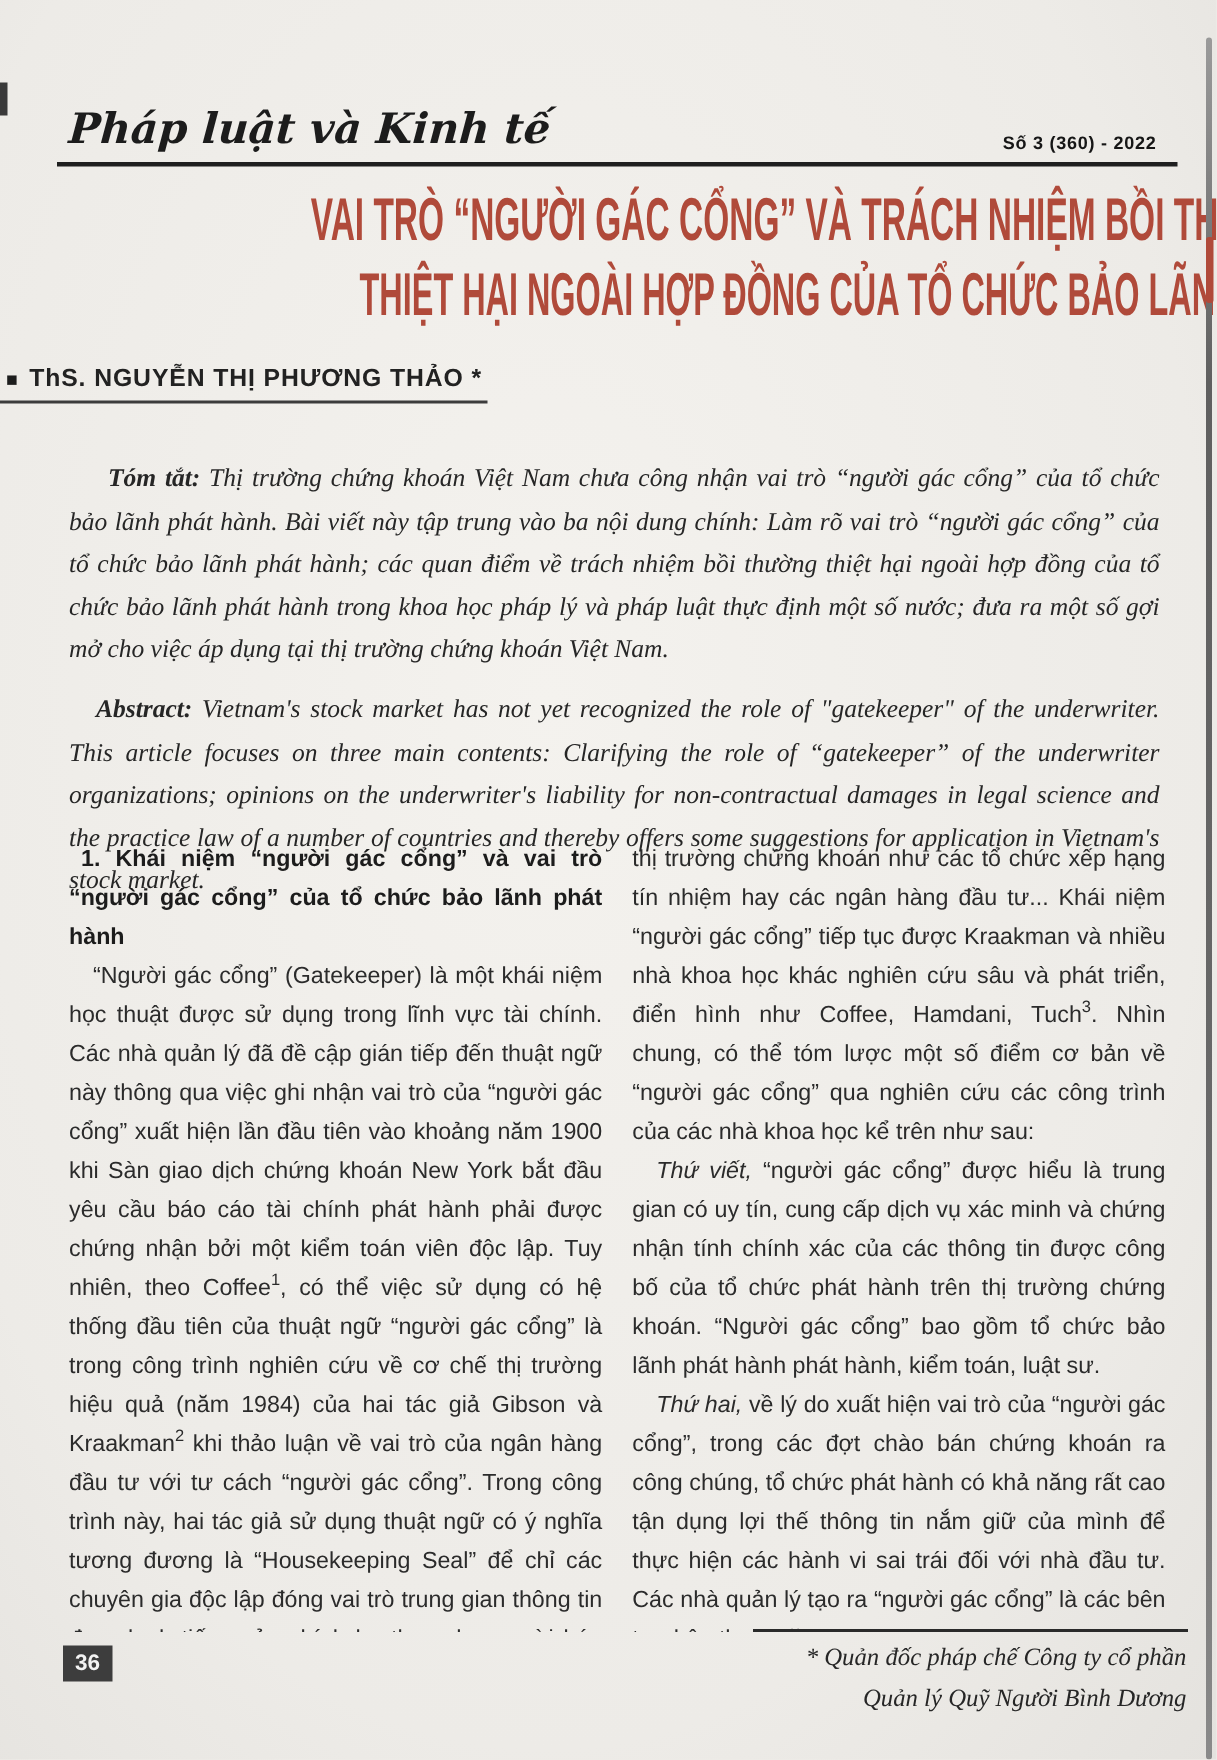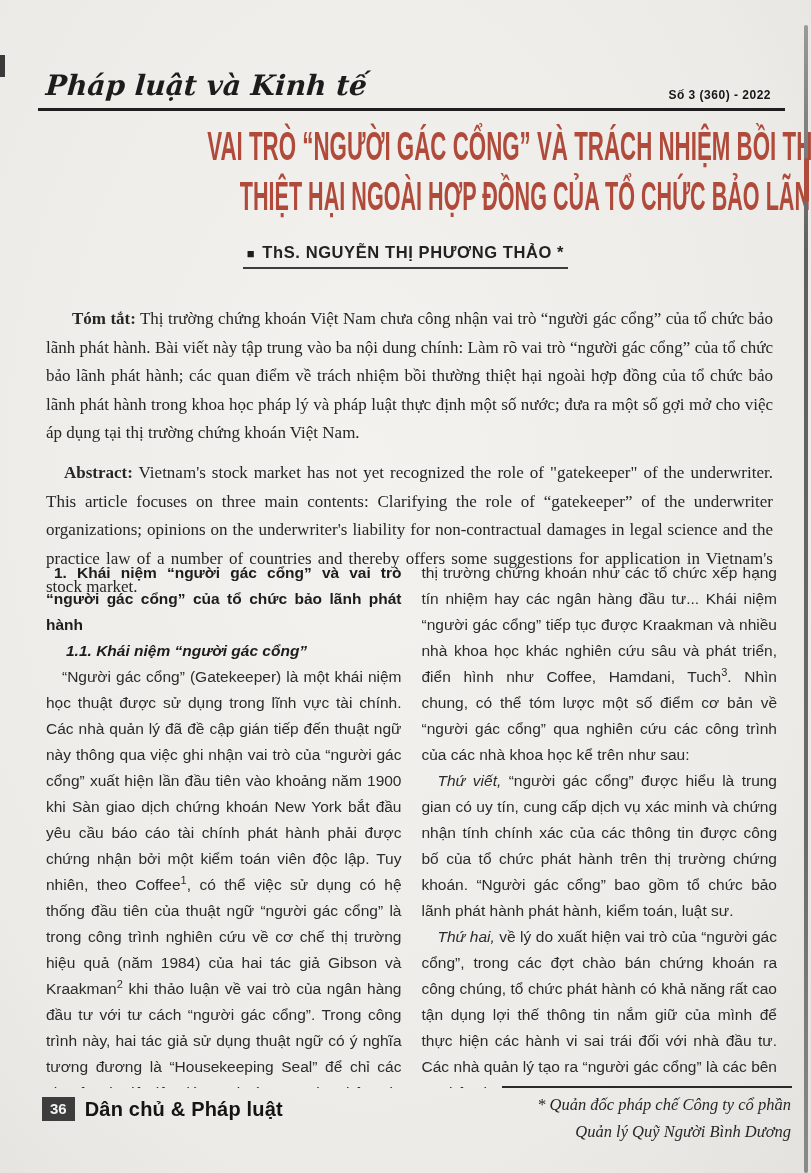--- a/index.html
+++ b/index.html
@@ -36,32 +36,32 @@
   .title-line {
     height: 50px; line-height: 50px; white-space: nowrap;
     font-weight: 800; font-size: 36px; color: #b04a3a;
     letter-spacing: 0px;
   }
   .title-line > span { display: inline-block; transform-origin: 50% 60%; }
   .title-line.l1 > span { transform: scale(0.62, 1.12); }
   .title-line.l2 > span { transform: scale(0.60, 1.12); }
 
   
-  .author-row { position: absolute; left: 0; right: 0; top: 243px; text-align: center; }
+  .author-row { position: absolute; left: 0; right: 0; top: 243px; text-align: left; }
   .author-inner {
     display: inline-block; padding: 0 4px 5px 4px;
     border-bottom: 2px solid #3c3c3c;
     font-size: 16.5px; font-weight: bold; color: #222; letter-spacing: 0.6px;
   }
   .author-square { font-size: 13px; margin-right: 7px; color: #1d1d1d; }
 
   
   .abstract {
     position: absolute; left: 46px; right: 38px;
-    font-family: "Liberation Serif", serif; 
+    font-family: "Liberation Serif", serif; font-style: italic;
     font-size: 17px; line-height: 28.5px; text-align: justify; color: #262626;
   }
   .abstract.vi { top: 288px; text-indent: 26px; }
   .abstract.en { top: 442px; text-indent: 18px; }
   .abstract .ab-label { font-weight: bold; }
 
   
   .columns {
     position: absolute; left: 46px; right: 34px; top: 560px; height: 528px;
     display: flex; gap: 20px; overflow: hidden;
@@ -132,38 +132,36 @@
     <span class="ab-label">Tóm tắt:</span><span> Thị trường chứng khoán Việt Nam chưa công nhận vai trò “người gác cổng” của tổ chức bảo lãnh phát hành. Bài viết này tập trung vào ba nội dung chính: Làm rõ vai trò “người gác cổng” của tổ chức bảo lãnh phát hành; các quan điểm về trách nhiệm bồi thường thiệt hại ngoài hợp đồng của tổ chức bảo lãnh phát hành trong khoa học pháp lý và pháp luật thực định một số nước; đưa ra một số gợi mở cho việc áp dụng tại thị trường chứng khoán Việt Nam.</span>
   </p>
 
   <p class="abstract en">
     <span class="ab-label">Abstract:</span><span> Vietnam's stock market has not yet recognized the role of "gatekeeper" of the underwriter. This article focuses on three main contents: Clarifying the role of “gatekeeper” of the underwriter organizations; opinions on the underwriter's liability for non-contractual damages in legal science and the practice law of a number of countries and thereby offers some suggestions for application in Vietnam's stock market.</span>
   </p>
 
   <div class="columns">
     <div class="col">
       <h3>1. Khái niệm “người gác cổng” và vai trò “người gác cổng” của tổ chức bảo lãnh phát hành</h3>
-      <h4>1.1. Khái niệm “người gác cổng”</h4>
       <p class="indent"><span>“Người gác cổng” (Gatekeeper) là một khái niệm học thuật được sử dụng trong lĩnh vực tài chính. Các nhà quản lý đã đề cập gián tiếp đến thuật ngữ này thông qua việc ghi nhận vai trò của “người gác cổng” xuất hiện lần đầu tiên vào khoảng năm 1900 khi Sàn giao dịch chứng khoán New York bắt đầu yêu cầu báo cáo tài chính phát hành phải được chứng nhận bởi một kiểm toán viên độc lập. Tuy nhiên, theo Coffee</span><sup>1</sup><span>, có thể việc sử dụng có hệ thống đầu tiên của thuật ngữ “người gác cổng” là trong công trình nghiên cứu về cơ chế thị trường hiệu quả (năm 1984) của hai tác giả Gibson và Kraakman</span><sup>2</sup><span> khi thảo luận về vai trò của ngân hàng đầu tư với tư cách “người gác cổng”. Trong công trình này, hai tác giả sử dụng thuật ngữ có ý nghĩa tương đương là “Housekeeping Seal” để chỉ các chuyên gia độc lập đóng vai trò trung gian thông tin đưa danh tiếng của chính họ thay cho người bán trong</span></p>
     </div>
     <div class="col">
       <p><span>thị trường chứng khoán như các tổ chức xếp hạng tín nhiệm hay các ngân hàng đầu tư... Khái niệm “người gác cổng” tiếp tục được Kraakman và nhiều nhà khoa học khác nghiên cứu sâu và phát triển, điển hình như Coffee, Hamdani, Tuch</span><sup>3</sup><span>. Nhìn chung, có thể tóm lược một số điểm cơ bản về “người gác cổng” qua nghiên cứu các công trình của các nhà khoa học kể trên như sau:</span></p>
       <p class="indent"><span class="lead-italic">Thứ viết,</span><span> “người gác cổng” được hiểu là trung gian có uy tín, cung cấp dịch vụ xác minh và chứng nhận tính chính xác của các thông tin được công bố của tổ chức phát hành trên thị trường chứng khoán. “Người gác cổng” bao gồm tổ chức bảo lãnh phát hành phát hành, kiểm toán, luật sư.</span></p>
       <p class="indent"><span class="lead-italic">Thứ hai,</span><span> về lý do xuất hiện vai trò của “người gác cổng”, trong các đợt chào bán chứng khoán ra công chúng, tổ chức phát hành có khả năng rất cao tận dụng lợi thế thông tin nắm giữ của mình để thực hiện các hành vi sai trái đối với nhà đầu tư. Các nhà quản lý tạo ra “người gác cổng” là các bên tư nhân thay mặt</span></p>
     </div>
   </div>
 
   <div class="footnote-rule"></div>
   <div class="footnote">
     <div>* Quản đốc pháp chế Công ty cổ phần</div>
     <div>Quản lý Quỹ Người Bình Dương</div>
   </div>
 
   <div class="footer">
     <span class="page-number">36</span>
-    <span class="footer-title">Dân chủ &amp; Pháp luật</span>
   </div>
 
   <div class="scan-edge-right"></div>
   <div class="scan-mark-left"></div>
   <div class="scan-mark-red"></div>
 
 </div>
 
 </body></html>

